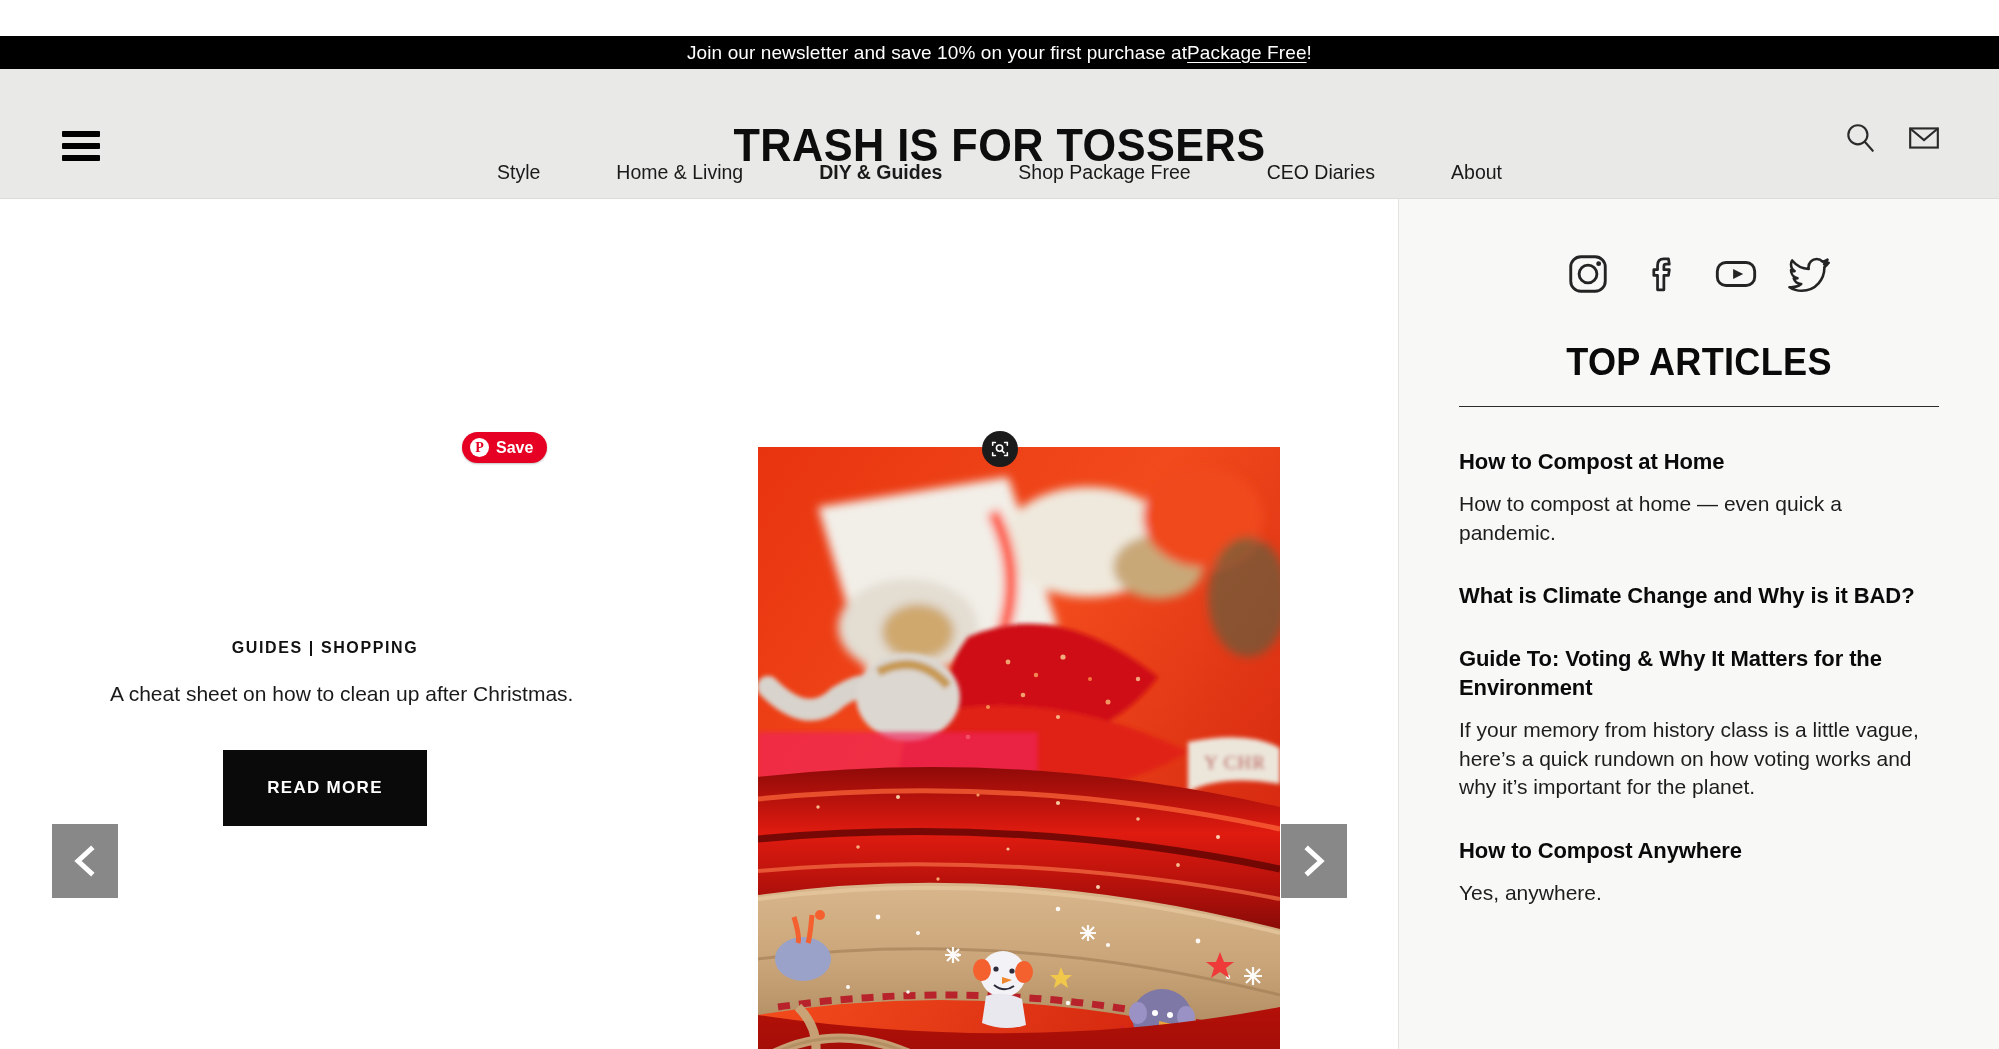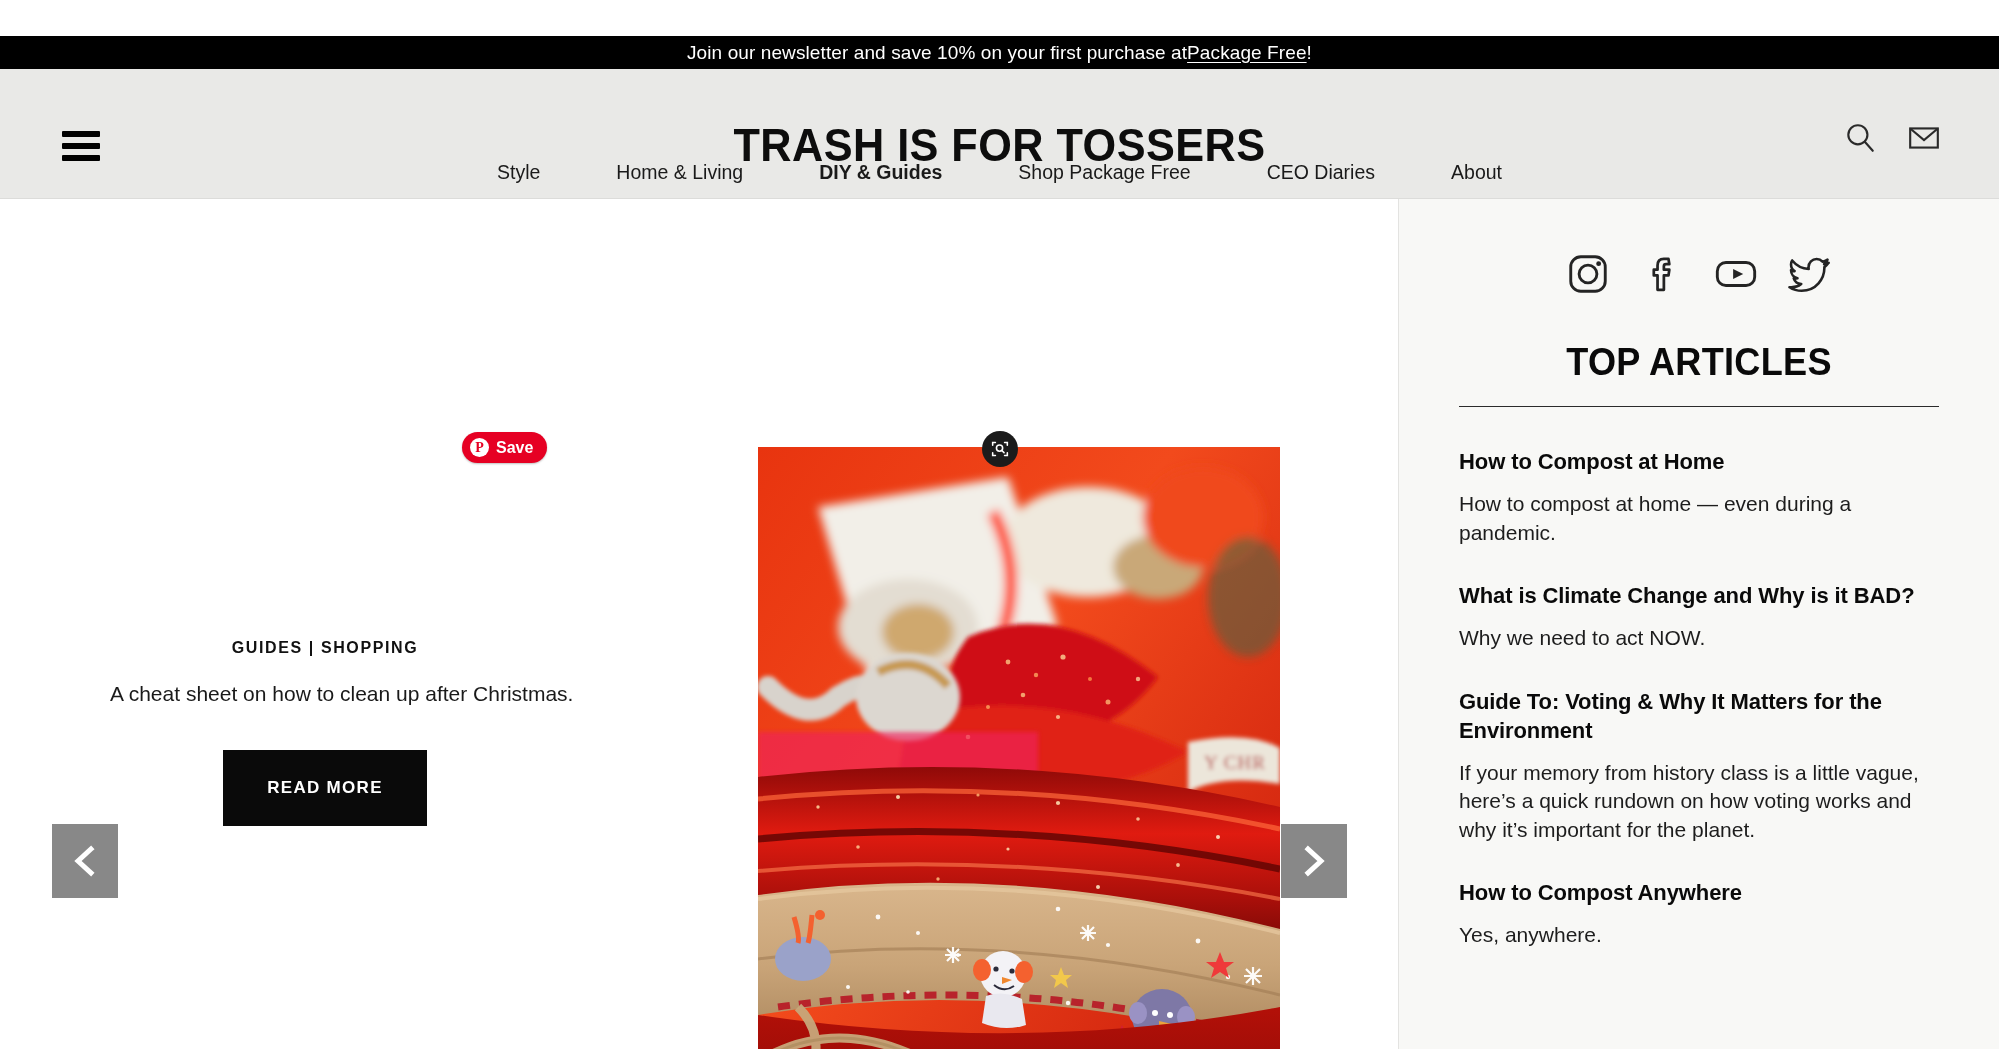--- a/index.html
+++ b/index.html
@@ -524,25 +524,24 @@
                  c-0.5 0 -0.9 0 -1.3 -0.1 c2.5 1.6 5.4 2.5 8.5 2.5 c10.2 0 15.8 -8.5 15.8 -15.8
                  v-0.7 c1.1 -0.8 2 -1.8 2.8 -2.9z" fill="none" stroke="#242424" stroke-width="1.8" stroke-linejoin="round"></path>
       </svg>
     </div>
 
     <div class="side-title">TOP ARTICLES</div>
     <div class="side-rule"></div>
 
     <div class="article">
       <h3>How to Compost at Home</h3>
-      <p>How to compost at home — even during a pandemic.</p>
+      <p>How to compost at home — even quick a pandemic.</p>
     </div>
     <div class="article">
       <h3>What is Climate Change and Why is it BAD?</h3>
-      <p>Why we need to act NOW.</p>
     </div>
     <div class="article">
       <h3>Guide To: Voting &amp; Why It Matters for the Environment</h3>
       <p>If your memory from history class is a little vague, here’s a quick rundown on how voting works and why it’s important for the planet.</p>
     </div>
     <div class="article">
       <h3>How to Compost Anywhere</h3>
       <p>Yes, anywhere.</p>
     </div>
   </div>

